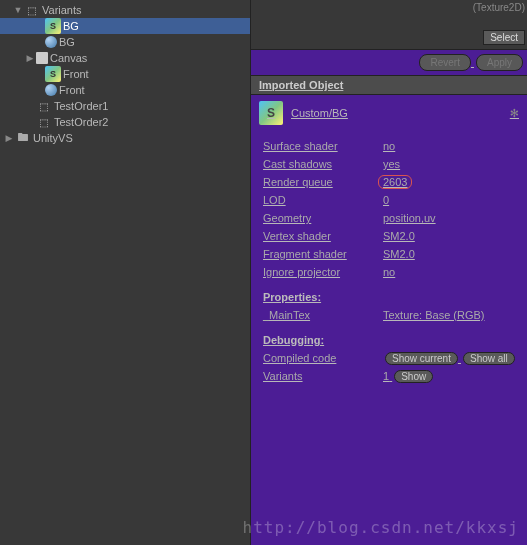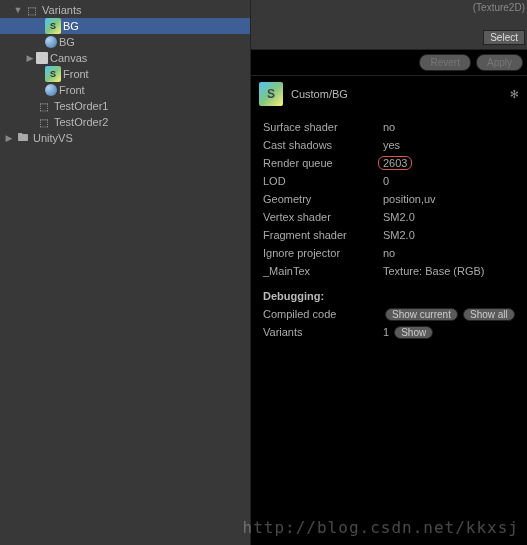--- a/index.html
+++ b/index.html
@@ -7,21 +7,21 @@
   .hierarchy { width: 250px; background: #383838; padding: 2px 0; }
   .tree-item { display: flex; align-items: center; height: 16px; padding-left: 0; cursor: pointer; }
   .tree-item.selected { background: #3e5f96; color: #fff; }
   .expand { width: 12px; display: inline-flex; justify-content: center; font-size: 9px; color: #888; }
   .icon { width: 16px; height: 16px; display: inline-flex; align-items: center; justify-content: center; margin-right: 2px; font-size: 9px; border-radius: 2px; }
   .icon.s-green { background: linear-gradient(135deg,#4fc3f7,#81c784,#fff176); color: #333; font-weight: bold; }
   .icon.sphere { background: radial-gradient(circle at 30% 30%, #b3d4f4, #4178a8); border-radius: 50%; width: 12px; height: 12px; }
   .icon.canvas { background: #ccc; width: 12px; height: 12px; border-radius: 1px; }
   .icon.unity { color: #ccc; font-size: 10px; }
   .icon.folder { color: #aaa; font-size: 11px; }
-  .inspector { flex: 1; background: #000000; display: flex; flex-direction: column; border-left: 1px solid #222; }
+  .inspector { flex: 1; background: #4c1d95; display: flex; flex-direction: column; border-left: 1px solid #222; text-decoration: underline; }
   .top-area { height: 50px; position: relative; background: #383838; border-bottom: 1px solid #222; }
   .tex-label { position: absolute; right: 2px; top: 2px; font-size: 10px; color: #888; }
   .select-btn { position: absolute; right: 2px; top: 30px; background: #5a5a5a; color: #ddd; padding: 1px 6px; font-size: 10px; border: 1px solid #222; cursor: pointer; }
   .btn-row { padding: 4px; text-align: right; border-bottom: 1px solid #222; }
   .btn { background: #585858; color: #bbb; border: 1px solid #222; padding: 2px 10px; font-size: 10px; border-radius: 8px; cursor: pointer; margin-left: 2px; }
   .btn.disabled { color: #777; }
   .section-header { background: #4c4c4c; padding: 3px 8px; color: #ccc; font-weight: bold; font-size: 11px; border-bottom: 1px solid #222; }
   .shader-row { display: flex; align-items: center; padding: 6px 8px; gap: 8px; }
   .shader-icon { width: 24px; height: 24px; background: linear-gradient(135deg,#4fc3f7,#81c784,#fff176); border-radius: 2px; display: flex; align-items: center; justify-content: center; font-size: 12px; font-weight: bold; color: #444; }
   .gear { margin-left: auto; color: #888; cursor: pointer; }
@@ -87,20 +87,21 @@
 
 <div class="inspector">
   <div class="top-area">
     <div class="tex-label">(Texture2D)</div>
     <div class="select-btn">Select</div>
   </div>
   <div class="btn-row">
     <button class="btn disabled">Revert</button>
     <button class="btn disabled">Apply</button>
   </div>
+  <div class="section-header">Imported Object</div>
   <div class="shader-row">
     <div class="shader-icon">S</div>
     <div>Custom/BG</div>
     <div class="gear">✻</div>
   </div>
   <div class="props">
     <div id="prop-rows">
         <div class="prop-row">
           <div class="prop-label">Surface shader</div>
           <div class="prop-value ">no</div>
@@ -127,20 +128,21 @@
         </div>
         <div class="prop-row">
           <div class="prop-label">Fragment shader</div>
           <div class="prop-value ">SM2.0</div>
         </div>
         <div class="prop-row">
           <div class="prop-label">Ignore projector</div>
           <div class="prop-value ">no</div>
         </div>
       </div>
+    <div class="subhead">Properties:</div>
     <div class="prop-row">
       <div class="prop-label">_MainTex</div>
       <div class="prop-value">Texture: Base (RGB)</div>
     </div>
     <div class="subhead">Debugging:</div>
     <div class="prop-row">
       <div class="prop-label">Compiled code</div>
       <div class="prop-value">
         <button class="small-btn">Show current</button>
         <button class="small-btn">Show all</button>

